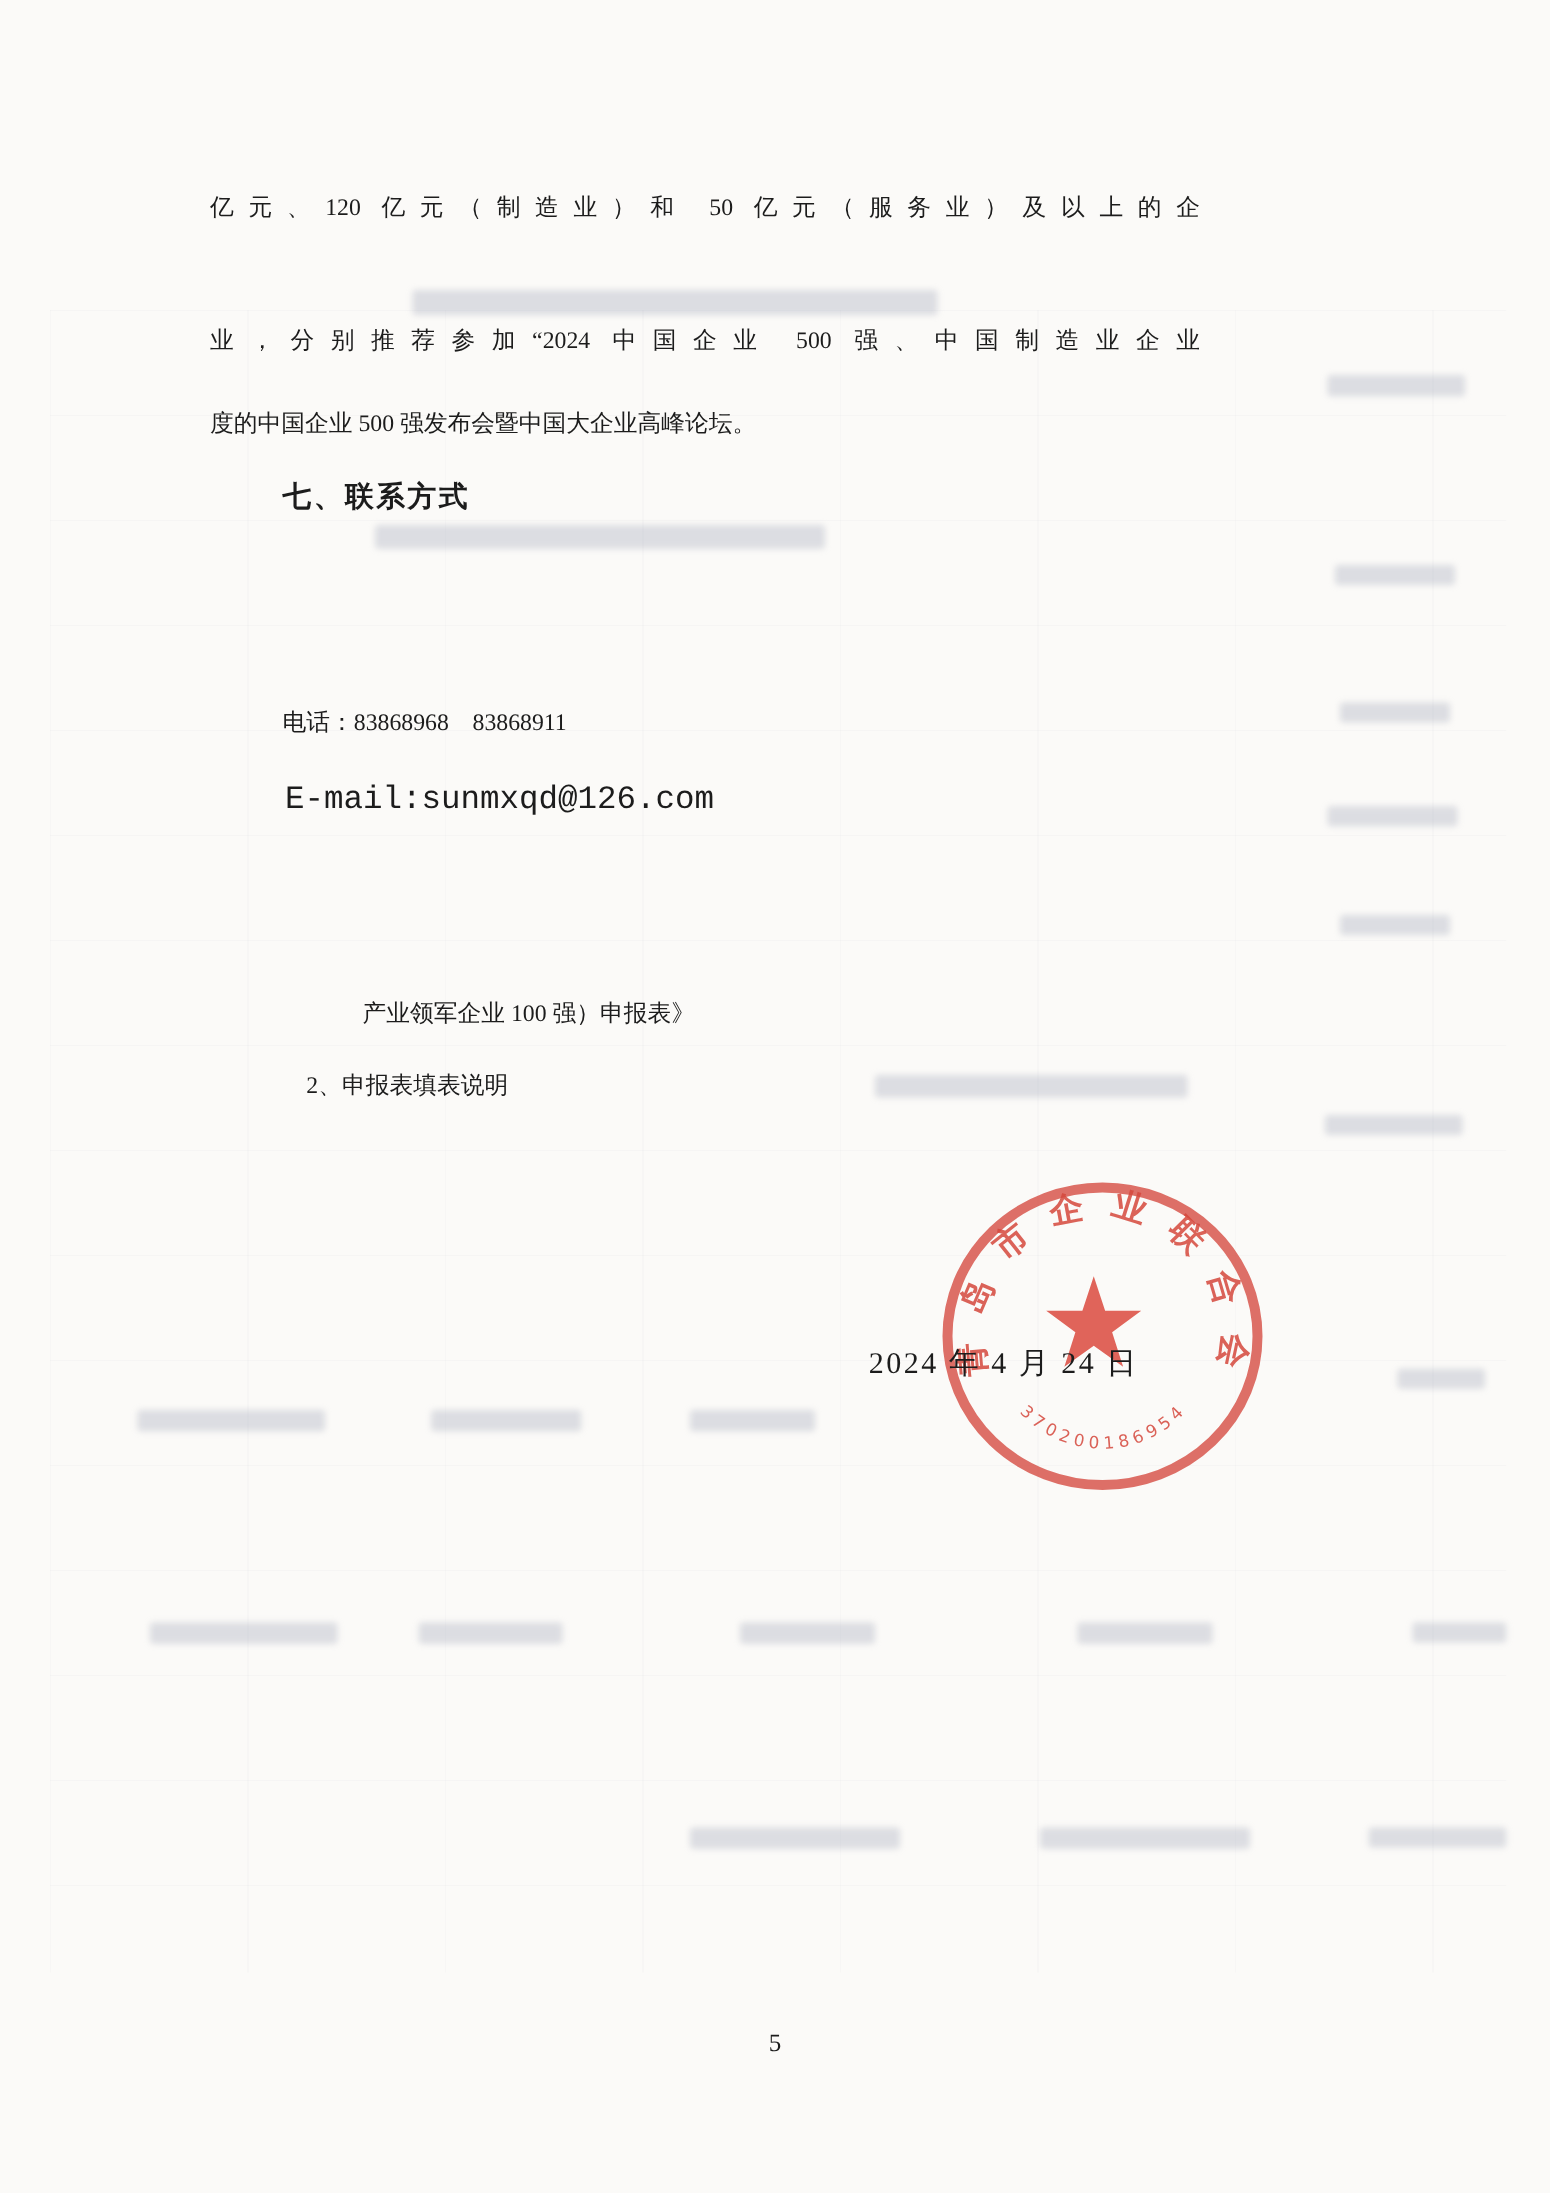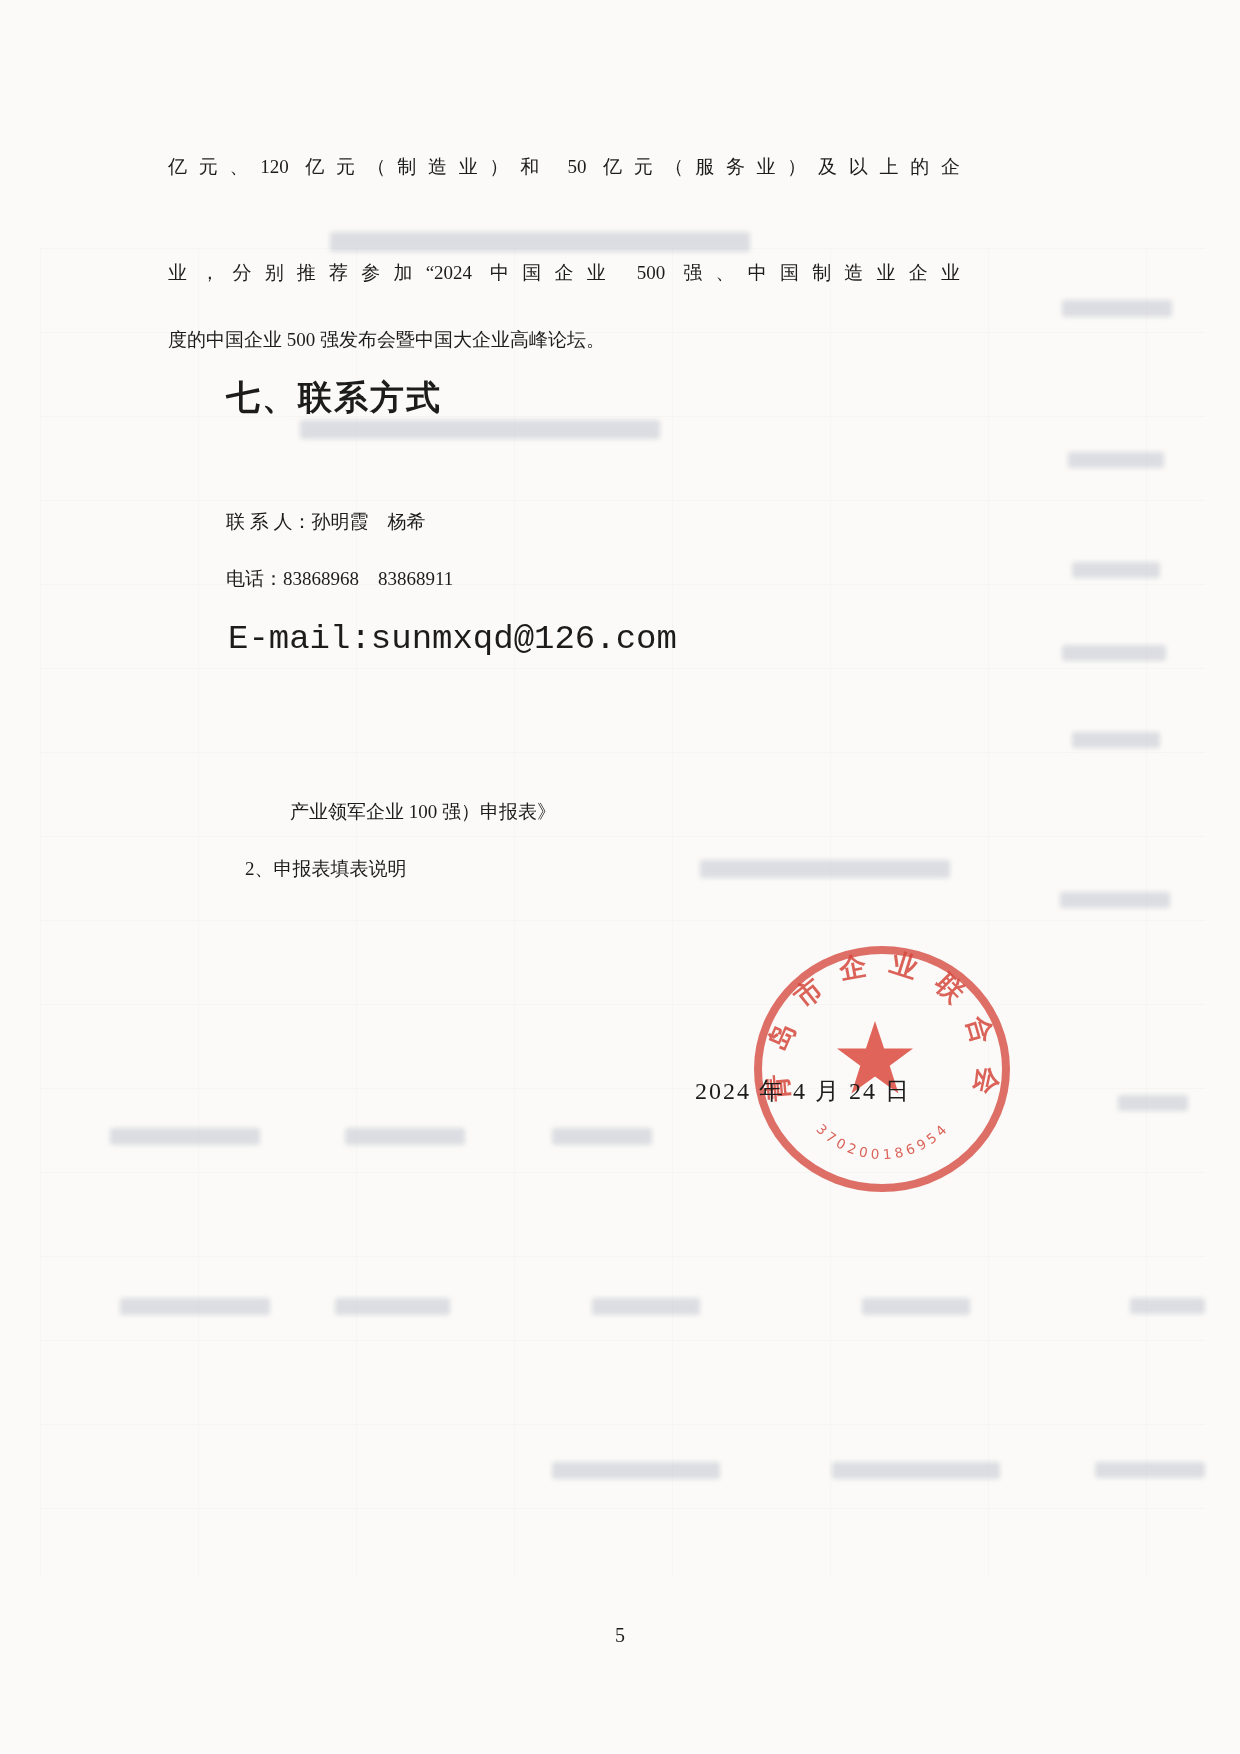--- a/index.html
+++ b/index.html
@@ -18,22 +18,22 @@
       repeating-linear-gradient(90deg, rgba(150,158,175,0.12) 0 1px, transparent 1px 158px);
     opacity:.33;pointer-events:none;
   }
   .blob{
     position:absolute;background:rgba(148,156,176,0.30);
     filter:blur(2.5px);border-radius:3px;pointer-events:none;
   }
   
   .line{position:absolute;font-size:19px;line-height:38px;white-space:nowrap;}
   .jline{white-space:normal;width:792px;text-align:justify;text-align-last:justify;}
-  .heading{font-weight:700;font-size:34px;letter-spacing:2px;text-align:center;}
-  .mono{font-family:"Liberation Mono","DejaVu Sans Mono",monospace;font-size:34px;}
+  .heading{font-weight:700;font-size:23px;letter-spacing:2px;text-align:center;}
+  .mono{font-family:"Liberation Mono","DejaVu Sans Mono",monospace;font-size:26px;}
   .datetext{font-size:24px;letter-spacing:2px;z-index:6;}
   .pagenum{position:absolute;left:0;right:0;top:1624px;text-align:center;font-size:20px;}
   
   .seal{position:absolute;left:752px;top:945px;width:260px;height:250px;z-index:5;}
 </style>
 </head>
 <body>
 
 <div class="page">
 
@@ -59,21 +59,20 @@
   <div class="blob" style="left:552px;top:1462px;width:168px;height:17px;"></div>
   <div class="blob" style="left:832px;top:1462px;width:168px;height:17px;"></div>
   <div class="blob" style="left:1095px;top:1462px;width:110px;height:16px;"></div>
 
   <div class="line jline" style="left:168px;top:148px;">亿元、120 亿元（制造业）和 50 亿元（服务业）及以上的企</div>
   <div class="line jline" style="left:168px;top:206px;margin-top:48px;">业，分别推荐参加“2024 中国企业 500 强、中国制造业企业</div>
   <div class="line" style="left:168px;top:321px;">度的中国企业 500 强发布会暨中国大企业高峰论坛。</div>
 
   <div class="line heading" style="left:226px;top:379px;">七、联系方式</div>
 
-  <div class="line" style="left:226px;top:503px;">联 系 人：孙明霞　杨希</div>
   <div class="line" style="left:226px;top:560px;">电话：83868968　83868911</div>
   <div class="line mono" style="left:228px;top:620px;">E-mail:sunmxqd@126.com</div>
 
   <div class="line" style="left:290px;top:793px;">产业领军企业 100 强）申报表》</div>
   <div class="line" style="left:245px;top:850px;">2、申报表填表说明</div>
 
   <svg class="seal" viewBox="0 0 260 250">
     <ellipse cx="130" cy="124" rx="124" ry="119" fill="none" stroke="#d5483d" stroke-width="8" opacity="0.78"></ellipse>
     <polygon points="123,76 113.9,103.5 85,103.6 108.3,120.8 99.5,148.4 123,131.5 146.5,148.4 137.7,120.8 161,103.6 132.1,103.5" fill="#dc4f43" opacity="0.88"></polygon>
     <defs>

